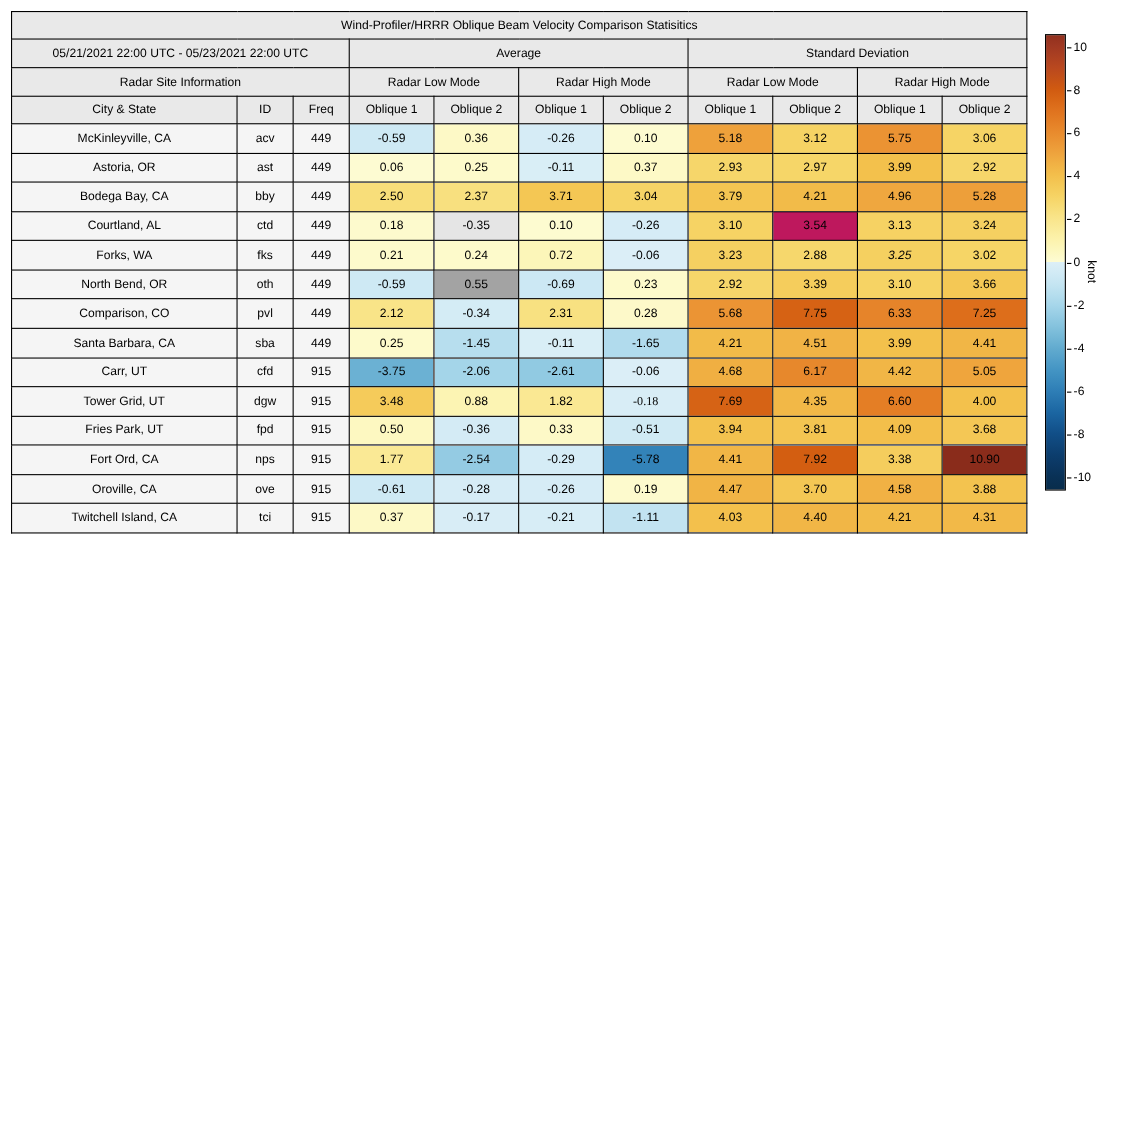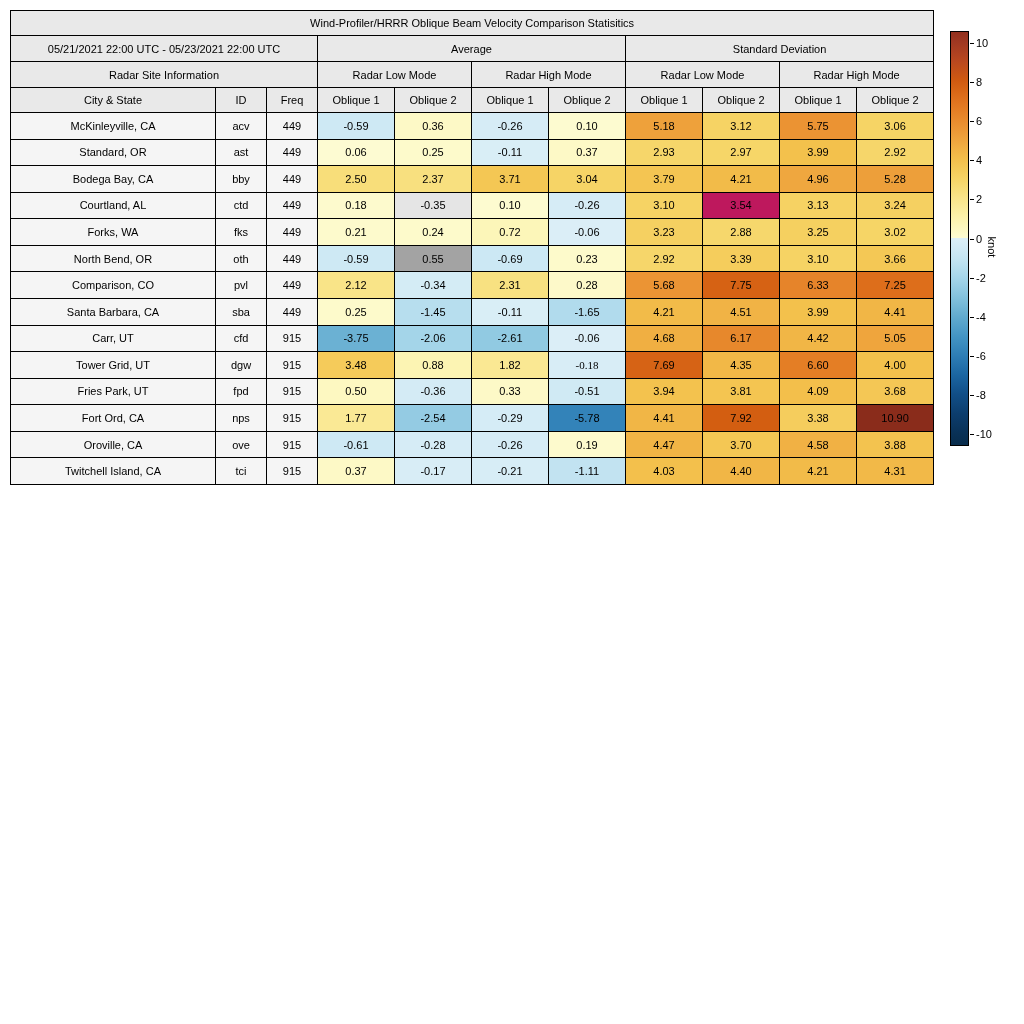--- a/index.html
+++ b/index.html
@@ -105,21 +105,21 @@
           <td style="background: rgb(206, 233, 244);">-0.59</td>
           <td style="background: rgb(253, 249, 198);">0.36</td>
           <td style="background: rgb(214, 236, 246);">-0.26</td>
           <td style="background: rgb(253, 251, 208);">0.10</td>
           <td style="background: rgb(238, 161, 59);">5.18</td>
           <td style="background: rgb(246, 211, 100);">3.12</td>
           <td style="background: rgb(235, 147, 51);">5.75</td>
           <td style="background: rgb(246, 212, 101);">3.06</td>
         </tr>
         <tr>
-          <td class="meta">Standard, OR</td>
+          <td class="meta">Astoria, OR</td>
           <td class="meta">ast</td>
           <td class="meta">449</td>
           <td style="background: rgb(253, 251, 210);">0.06</td>
           <td style="background: rgb(253, 250, 203);">0.25</td>
           <td style="background: rgb(217, 238, 246);">-0.11</td>
           <td style="background: rgb(253, 249, 198);">0.37</td>
           <td style="background: rgb(246, 214, 106);">2.93</td>
           <td style="background: rgb(246, 214, 104);">2.97</td>
           <td style="background: rgb(243, 193, 76);">3.99</td>
           <td style="background: rgb(246, 214, 106);">2.92</td>
@@ -153,21 +153,21 @@
         <tr>
           <td class="meta">Forks, WA</td>
           <td class="meta">fks</td>
           <td class="meta">449</td>
           <td style="background: rgb(253, 250, 204);">0.21</td>
           <td style="background: rgb(253, 250, 203);">0.24</td>
           <td style="background: rgb(252, 246, 185);">0.72</td>
           <td style="background: rgb(219, 238, 247);">-0.06</td>
           <td style="background: rgb(245, 208, 97);">3.23</td>
           <td style="background: rgb(246, 215, 108);">2.88</td>
-          <td style="background: rgb(245, 208, 96);">3.25</td>
+          <td style="background: rgb(245, 208, 96); font-style: italic;">3.25</td>
           <td style="background: rgb(246, 213, 102);">3.02</td>
         </tr>
         <tr>
           <td class="meta">North Bend, OR</td>
           <td class="meta">oth</td>
           <td class="meta">449</td>
           <td style="background: rgb(206, 233, 244);">-0.59</td>
           <td style="background: #a3a3a3;">0.55</td>
           <td style="background: rgb(204, 232, 244);">-0.69</td>
           <td style="background: rgb(253, 250, 203);">0.23</td>

